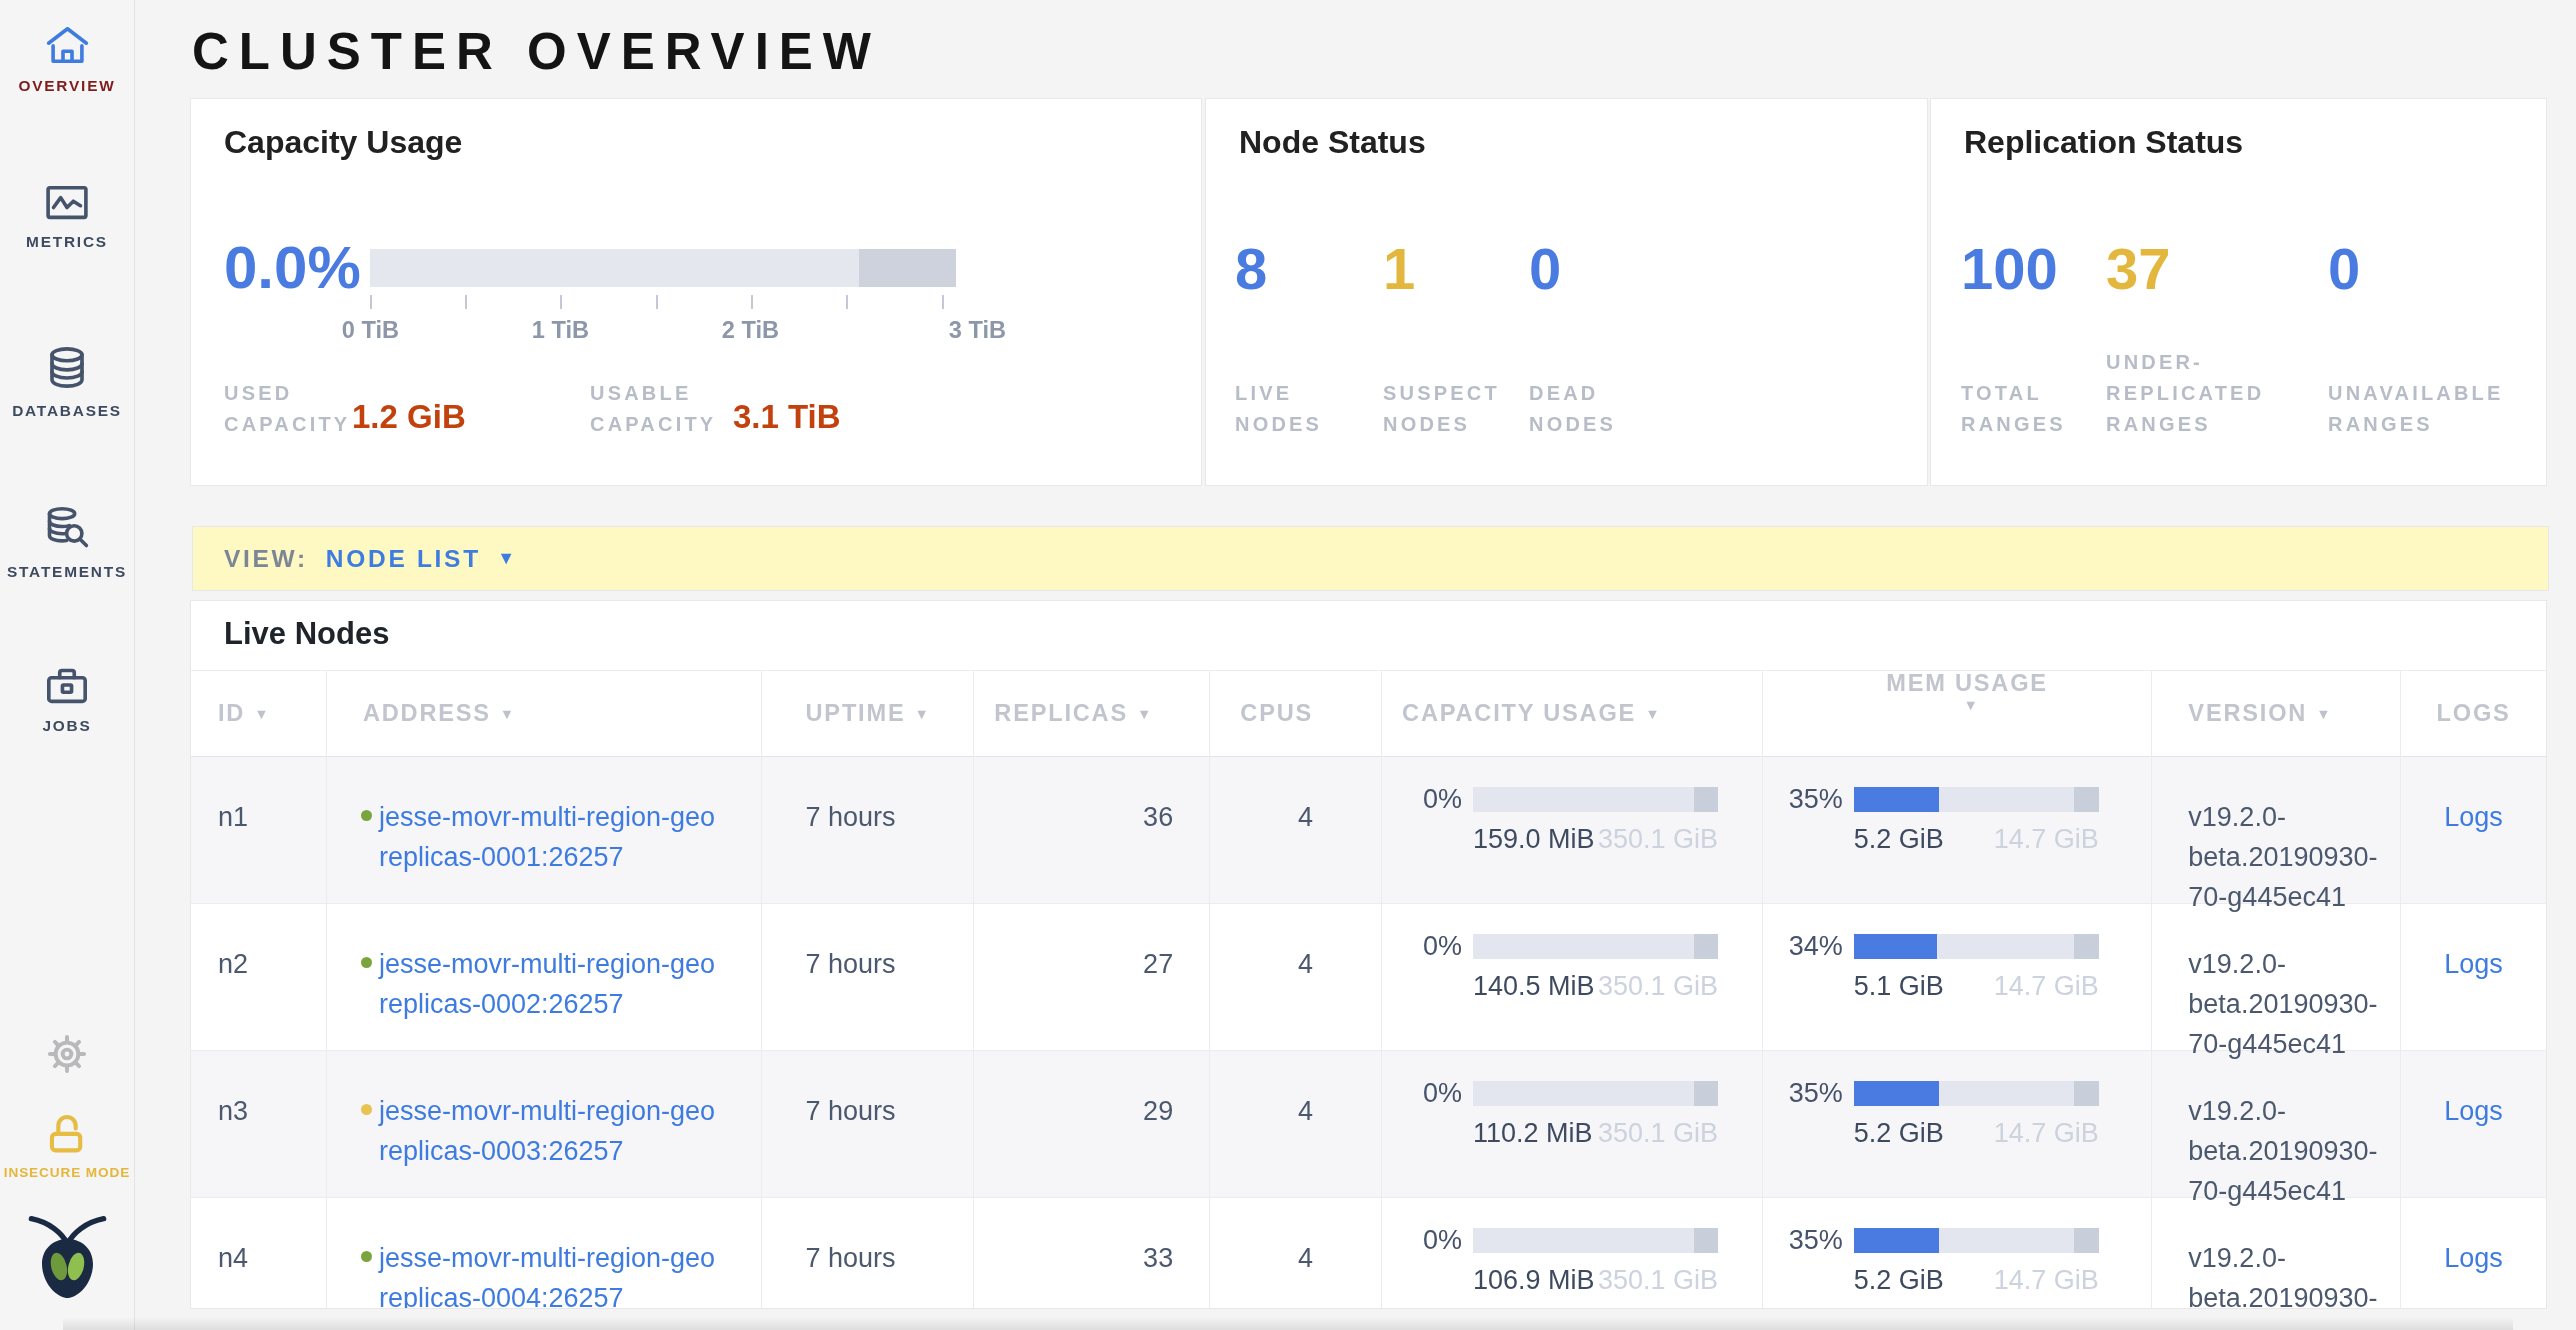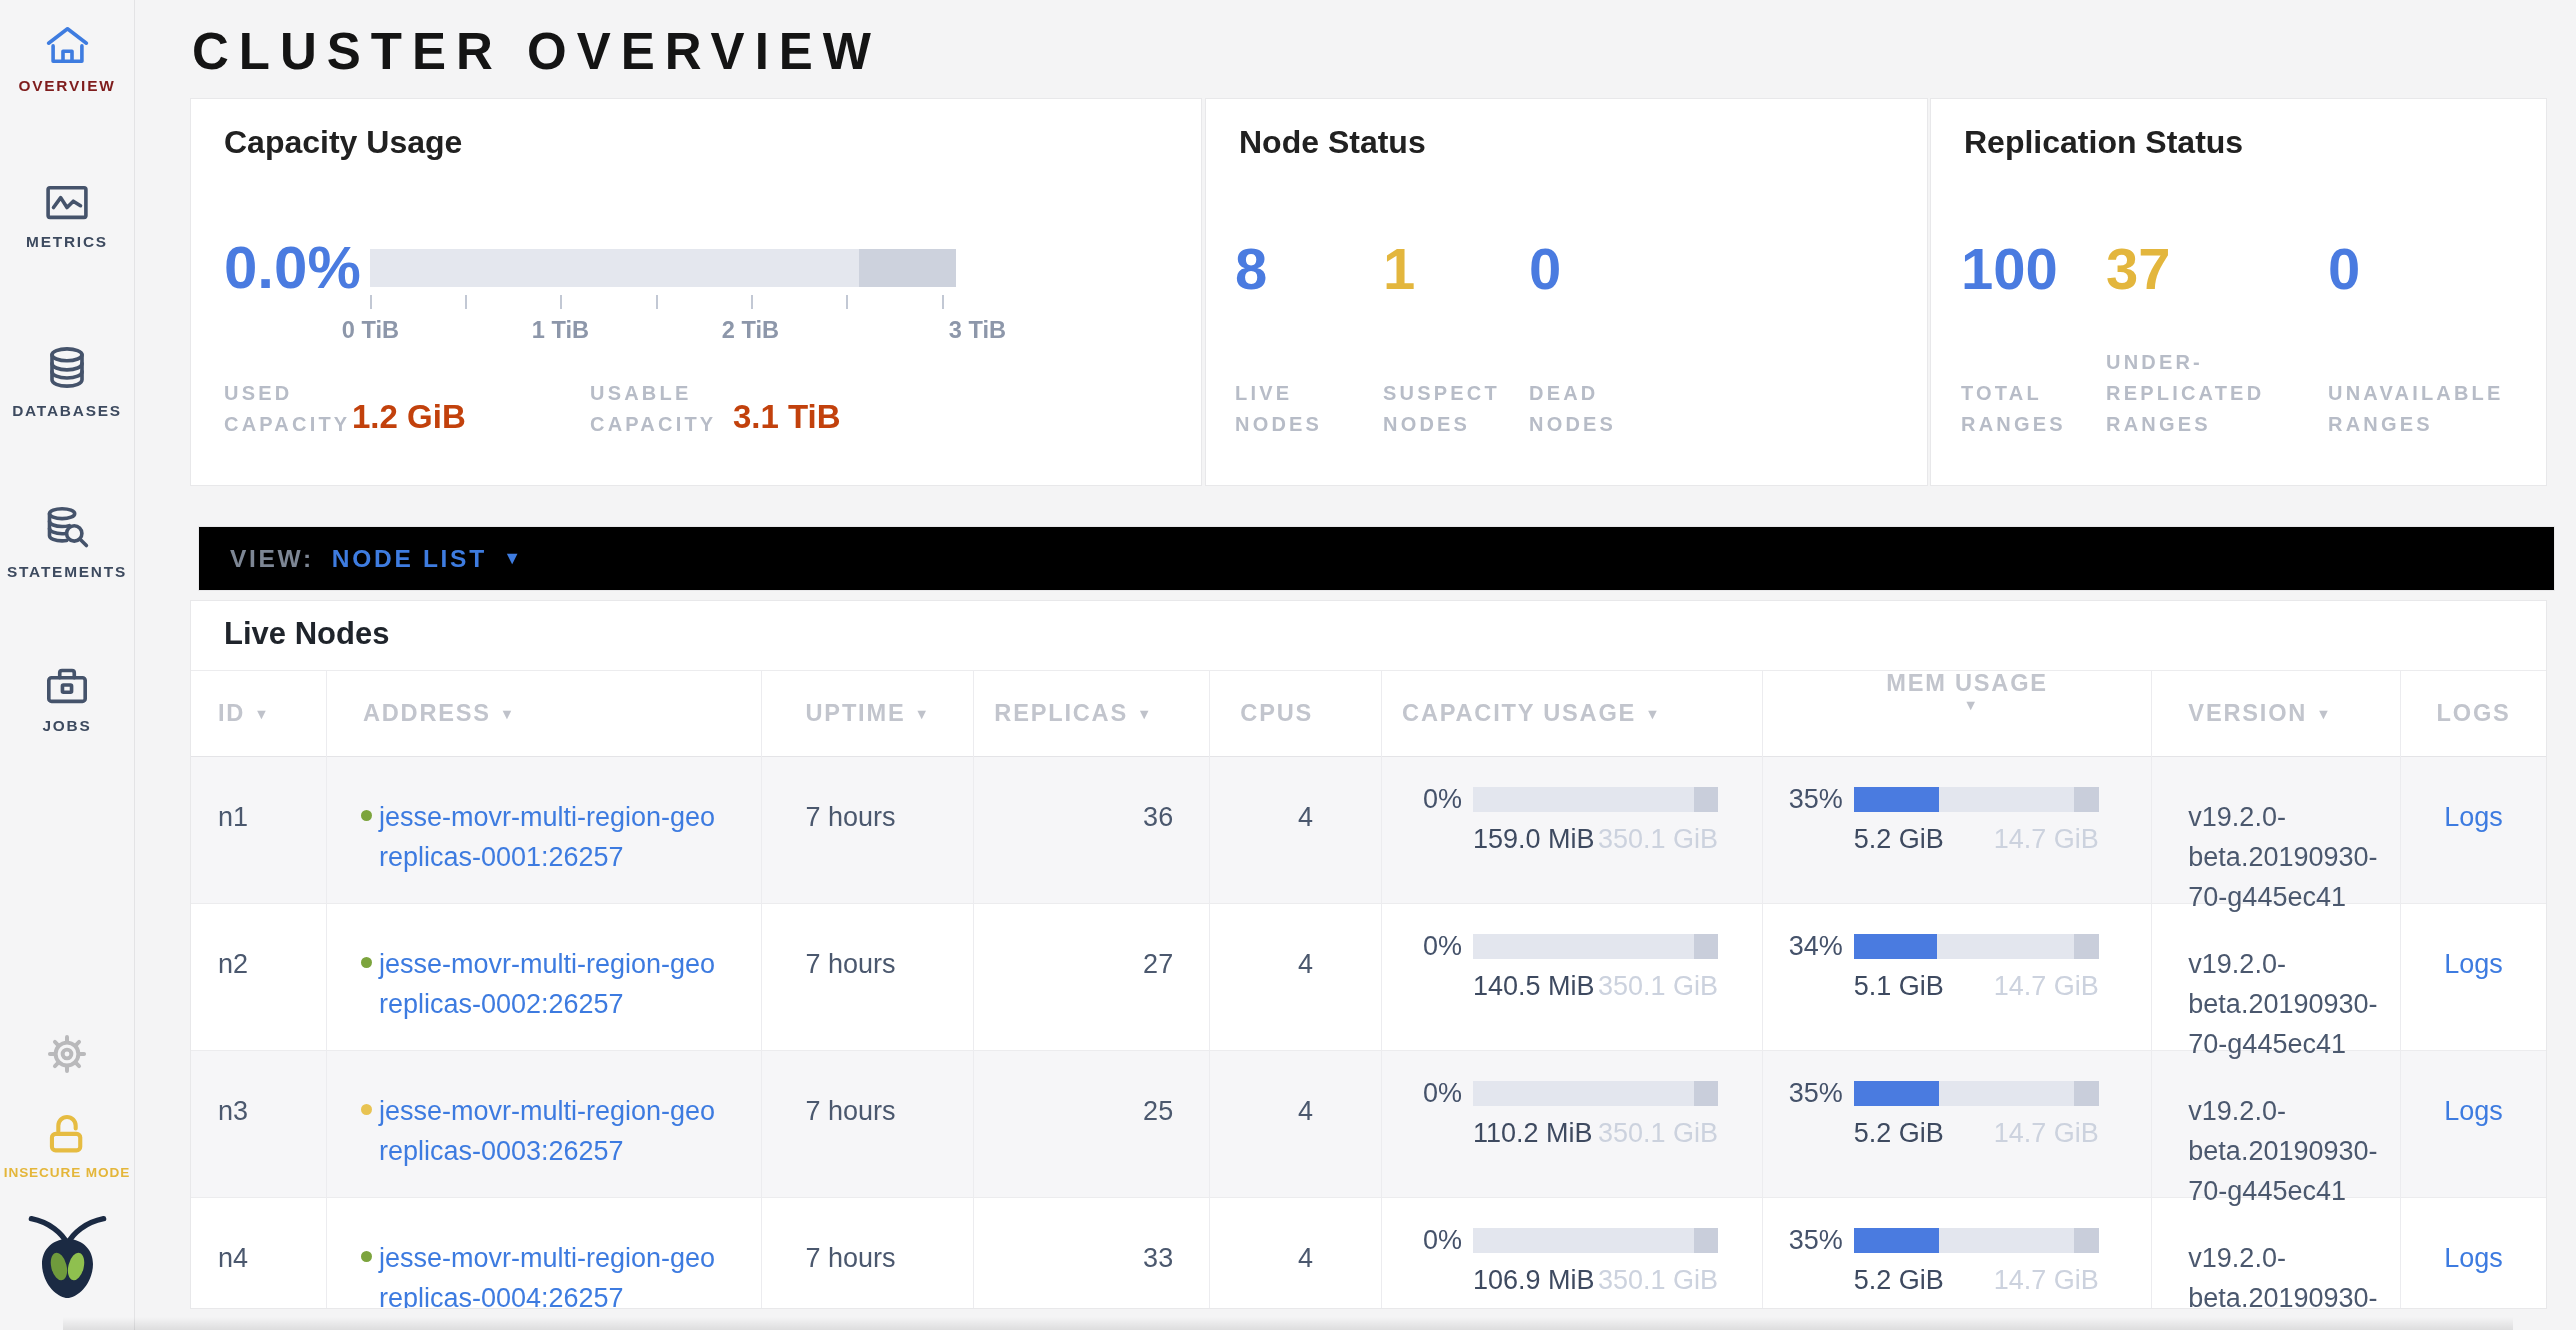--- a/index.html
+++ b/index.html
@@ -33,21 +33,21 @@
   .v-yellow{color:#e3b63d;}
   .cap-pct{position:absolute;left:33px;top:134px;font-size:60px;font-weight:600;}
   .gauge{position:absolute;left:179px;top:150px;width:586px;height:38px;background:#e4e7ee;}
   .gauge-dark{position:absolute;right:0;top:0;width:97px;height:38px;background:#cdd2dd;}
   .tick{position:absolute;top:196px;width:1.8px;height:13.6px;background:#c2c8d4;}
   .tick-label{position:absolute;top:218px;width:91px;margin-left:-45px;text-align:center;font-size:23.6px;font-weight:600;color:#8d97aa;}
   .stat-label{position:absolute;font-size:20px;font-weight:600;letter-spacing:3.2px;color:#b7bcc7;line-height:31px;}
   .stat-value{position:absolute;font-size:58px;font-weight:600;line-height:58px;}
   .sum-value{position:absolute;top:299px;font-size:33px;font-weight:600;color:#c2410c;}
   
-  .view-bar{position:absolute;left:198px;top:526px;width:2357px;height:65px;background:#000000;border:0.9px solid #e8e8ea;box-sizing:border-box;display:flex;align-items:center;}
+  .view-bar{position:absolute;left:192px;top:526px;width:2357px;height:65px;background:#fef9c3;border:0.9px solid #e8e8ea;box-sizing:border-box;display:flex;align-items:center;}
   .view-label{margin-left:31px;font-size:24.5px;font-weight:600;letter-spacing:2.7px;color:#7d8694;}
   .view-select{margin-left:18px;font-size:24.5px;font-weight:600;letter-spacing:2.7px;color:#3e7ce0;cursor:pointer;display:flex;align-items:center;}
   .view-caret{margin-left:16.3px;font-size:18px;color:#3e7ce0;}
   
   .panel{position:absolute;left:190px;top:600px;width:2357px;height:709px;background:#fff;border:0.9px solid #e8e8ea;box-sizing:border-box;overflow:hidden;}
   .panel-title{position:absolute;left:33px;top:14.5px;font-size:31px;font-weight:700;color:#1f242b;}
   .thead{display:flex;height:87px;margin-top:69px;border-top:0.9px solid #ececee;border-bottom:0.9px solid #e4e4e7;align-items:center;box-sizing:border-box;}
   .th{box-sizing:border-box;height:87px;display:flex;align-items:center;font-size:23.6px;font-weight:700;letter-spacing:1.8px;color:#c2c5cd;border-right:0.9px solid #ececef;}
   .th:last-child{border-right:none;}
   .th.sortable{cursor:pointer;}
@@ -356,21 +356,21 @@
       <div class="trow striped">
         <div class="td" style="width: 136px; padding-left: 27px;">n3</div>
         <div class="td cell-address" style="width: 435px; padding-left: 52px; padding-right: 18px;">
           <span class="dot yellow"></span>
           <span class="addr-link">
             <span class="version-line">jesse-movr-multi-region-geo</span>
             <span class="version-line">replicas-0003:26257</span>
           </span>
         </div>
         <div class="td" style="width: 213px; padding-left: 44px;">7 hours</div>
-        <div class="td right" style="width: 236px; padding-right: 36px;">25</div>
+        <div class="td right" style="width: 236px; padding-right: 36px;">29</div>
         <div class="td right" style="width: 172px; padding-right: 68px;">4</div>
         <div class="td meter" style="width: 381px; padding-left: 20px;">
           <div class="meter-line">
             <span class="meter-pct">0%</span>
             <span class="track">
               <span class="fill" style="width: 0%;"></span>
               <span class="tail"></span>
             </span>
           </div>
           <div class="meter-vals">

